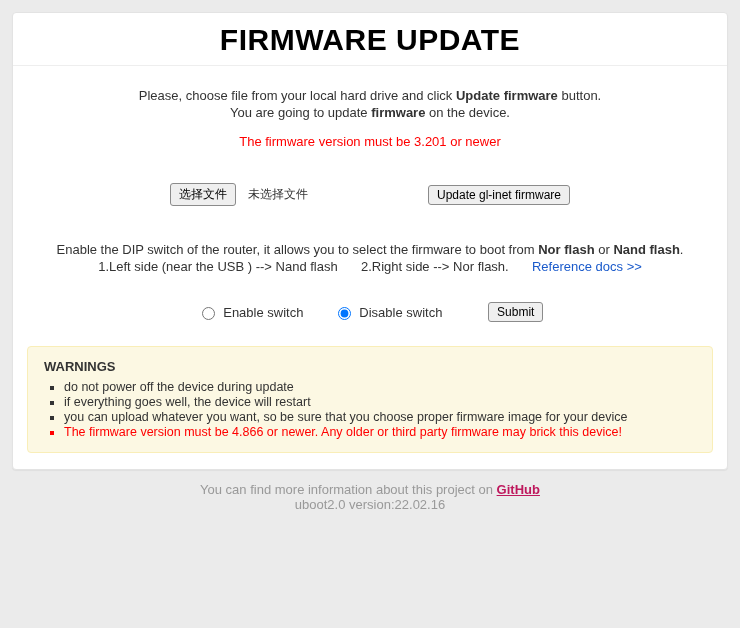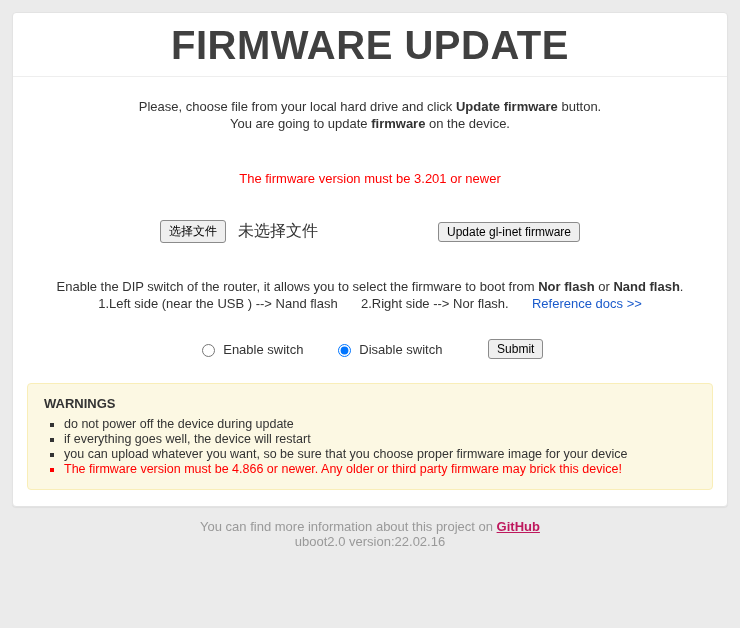--- a/index.html
+++ b/index.html
@@ -16,54 +16,54 @@
       border: 1px solid #e3e3e3;
       border-radius: 4px;
       box-shadow: 0 1px 1px rgba(0,0,0,.05);
       max-width: 716px;
       margin: 0 auto;
       padding: 0 0 12px 0;
       position: relative;
     }
     .title {
       text-align: center;
-      color: #404040;
+      color: #000000;
       font-weight: 800;
-      font-size: 40px;
+      font-size: 30px;
       letter-spacing: 0.5px;
       margin: 10px 0 8px 0;
     }
     hr.sep {
       border: none;
       border-top: 1px solid #eee;
       margin: 0 0 22px 0;
     }
     .intro { text-align: center; margin-top: 14px; }
     .intro p { margin: 2px 0; }
     .red { color: #ff0000; }
-    .notice { text-align: center; margin: 40px 0 34px 0; }
+    .notice { text-align: center; margin: 14px 0 34px 0; }
     .row-upload {
       display: flex;
       align-items: center;
       justify-content: center;
       gap: 120px;
       margin-bottom: 36px;
     }
     .file-wrap { display: inline-flex; align-items: center; gap: 10px; }
     button.native, .file-btn {
       font-family: inherit;
       font-size: 12px;
       padding: 2px 8px;
       background: #efefef;
       border: 1px solid #8b8b8b;
       border-radius: 3px;
       cursor: pointer;
       color: #000;
     }
-    .file-status { font-size: 16px; margin-left: 2px; text-align: right; }
+    .file-status { font-size: 12px; margin-left: 2px; text-align: right; }
     .dip {
       text-align: center;
       margin: 0 10px 24px 10px;
     }
     .dip p { margin: 2px 0; }
     .dip .sub { margin-top: 2px; }
     .link { color: #1a5acb; text-decoration: none; }
     .switch-row {
       text-align: center;
       margin-top: 28px;

